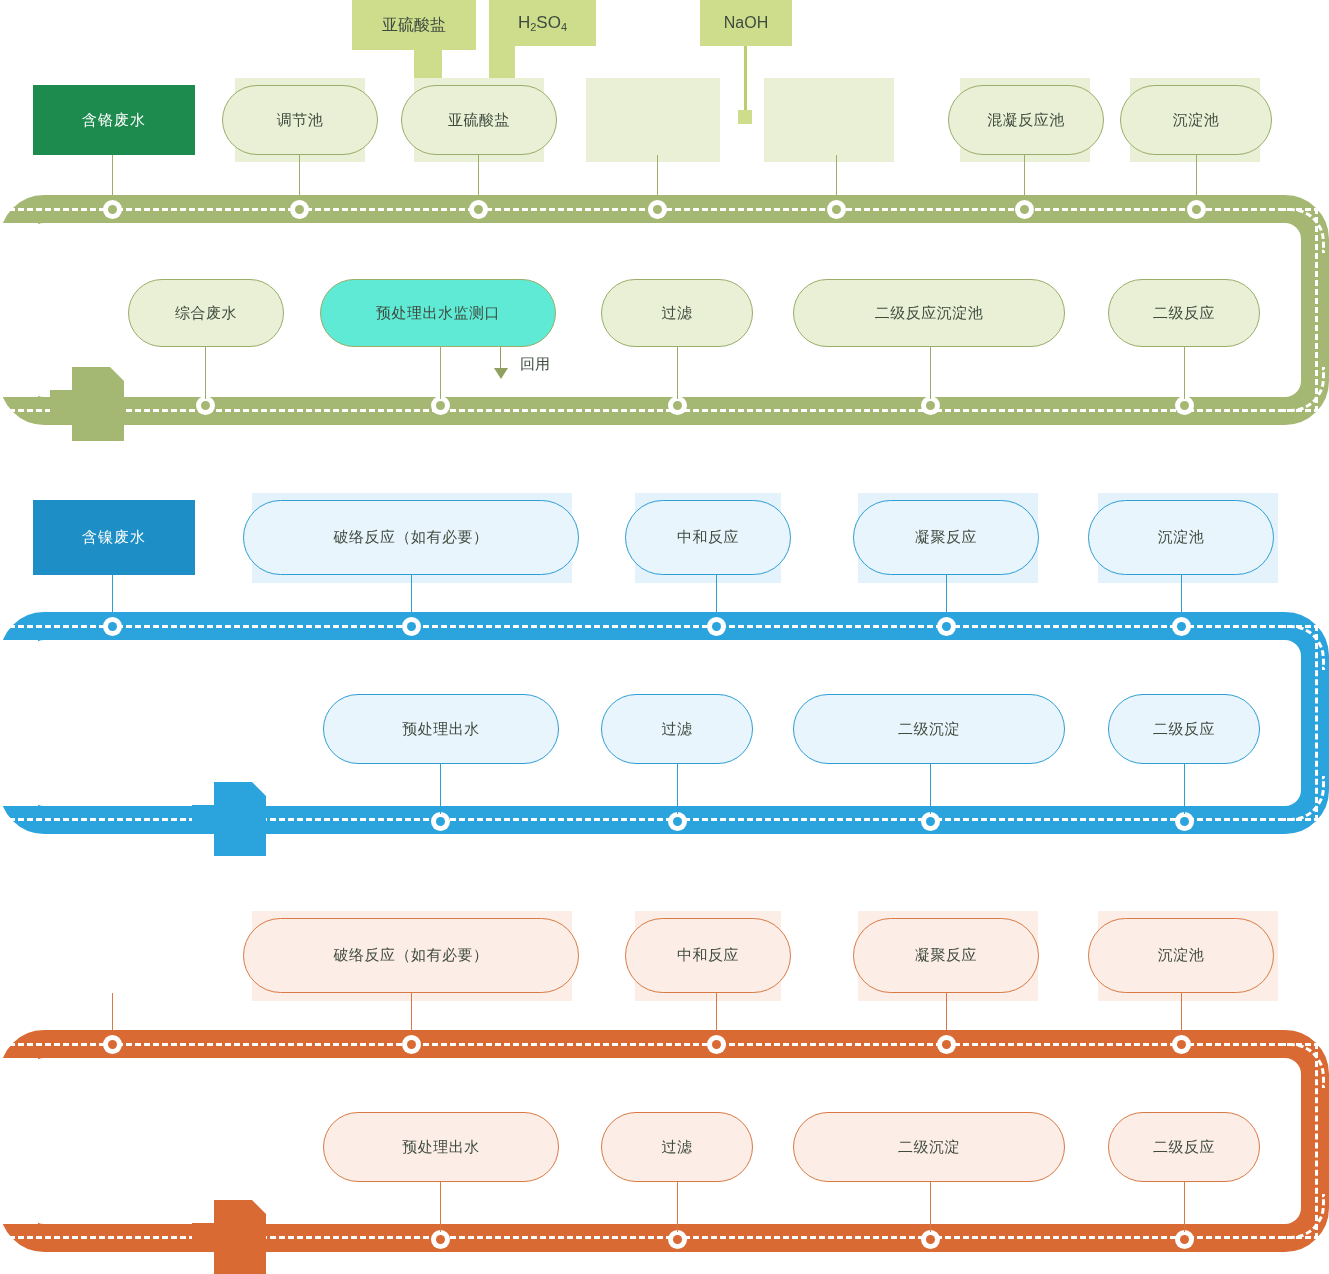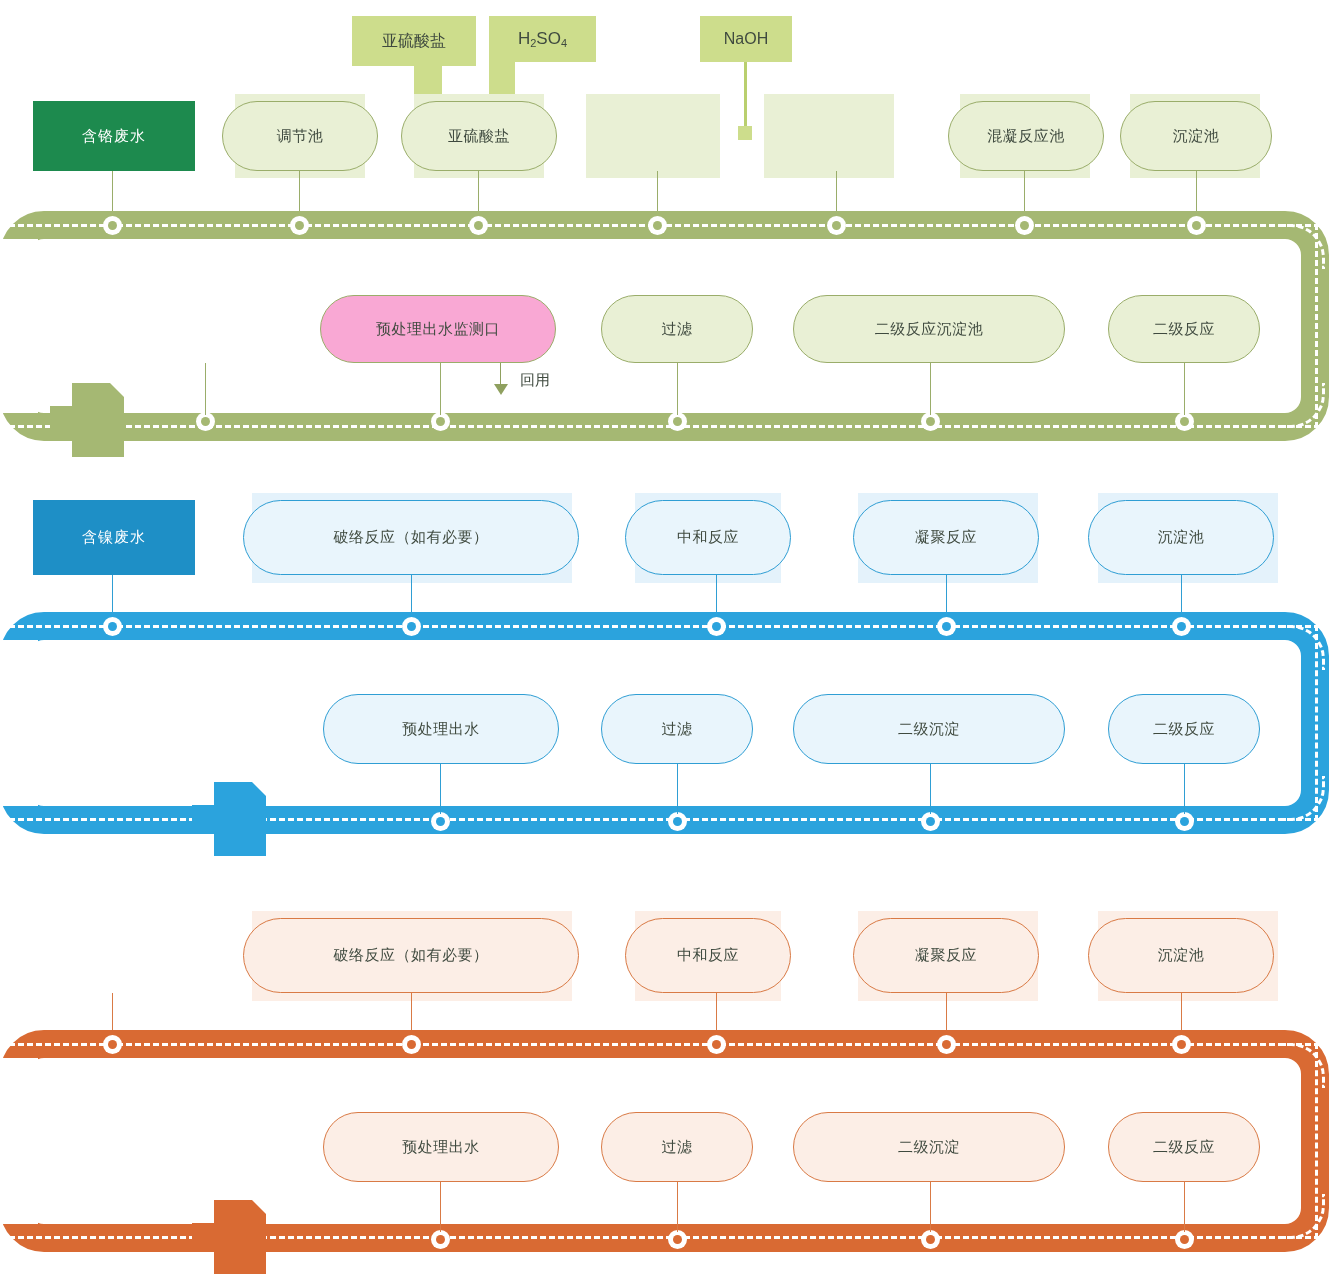--- a/index.html
+++ b/index.html
@@ -101,21 +101,21 @@
     border-left:7px solid transparent;border-right:7px solid transparent;
     border-top:11px solid #8fa05f;
   }
   .reuse-label{position:absolute;font-size:15px;color:#3f4a3f;white-space:nowrap;}
 </style>
 </head>
 <body>
 
 <div class="stage">
 
-<div class="section" style="top:16px;height:460px;">
+<div class="section" style="top:0;height:460px;">
 
   <div class="chem" style="left:352px;top:0;width:124px;height:50px;">
     <span>亚硫酸盐</span>
   </div>
   <div class="chemstem" style="left:414px;top:50px;width:28px;height:45px;"></div>
 
   <div class="chem sub" style="left:489px;top:0;width:107px;height:46px;">
     <span>H<sub>2</sub>SO<sub>4</sub></span>
   </div>
   <div class="chemstem" style="left:489px;top:46px;width:26px;height:49px;"></div>
@@ -209,21 +209,24 @@
   <div class="dot" style="left:668px;top:396px;">
         <i style="background:#a5b873;"></i>
       </div>
   <div class="dot" style="left:921px;top:396px;">
         <i style="background:#a5b873;"></i>
       </div>
   <div class="dot" style="left:1175px;top:396px;">
         <i style="background:#a5b873;"></i>
       </div>
 
-  <div class="node" style="left:320px;top:279px;width:236px;height:68px;background:#f9a8d4;border-color:#9aad6a;">
+  <div class="node" style="left:128px;top:279px;width:156px;height:68px;background:#e9f0d5;border-color:#9aad6a;">
+    <span>综合废水</span>
+  </div>
+  <div class="node" style="left:320px;top:279px;width:236px;height:68px;background:#5eead4;border-color:#9aad6a;">
     <span>预处理出水监测口</span>
   </div>
   <div class="node" style="left:601px;top:279px;width:152px;height:68px;background:#e9f0d5;border-color:#9aad6a;">
     <span>过滤</span>
   </div>
   <div class="node" style="left:793px;top:279px;width:272px;height:68px;background:#e9f0d5;border-color:#9aad6a;">
     <span>二级反应沉淀池</span>
   </div>
   <div class="node" style="left:1108px;top:279px;width:152px;height:68px;background:#e9f0d5;border-color:#9aad6a;">
     <span>二级反应</span>

